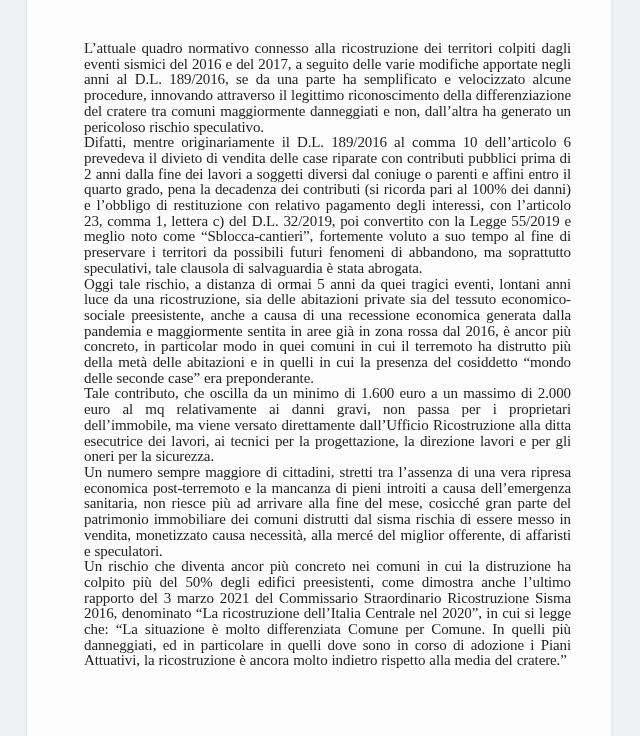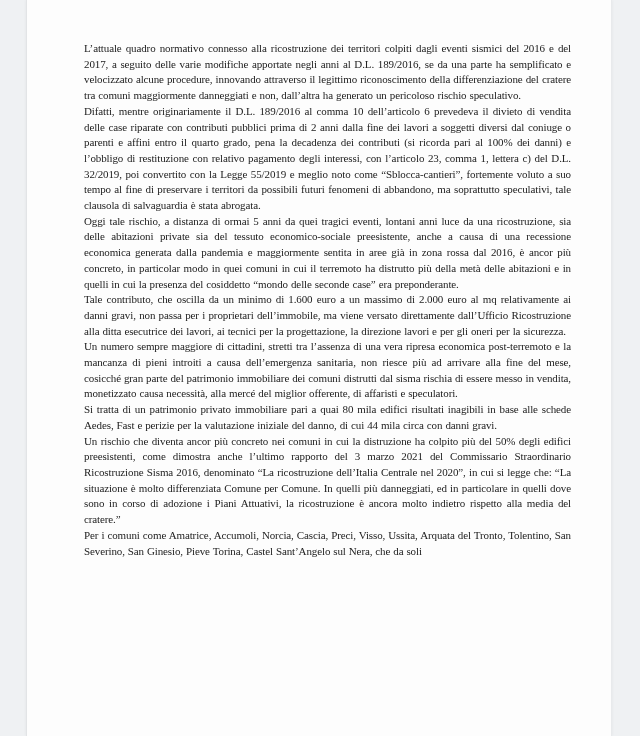--- a/index.html
+++ b/index.html
@@ -35,38 +35,36 @@
   .content {
     position: absolute;
     left: 57px;
     top: 41px;
     width: 487px;
   }
   .content p {
     margin: 0;
     padding: 0;
     text-align: justify;
-    font-size: 11px;
+    font-size: 15px;
     line-height: 15.7px;
     letter-spacing: -0.12px;
     color: #222222;
     word-spacing: 0.4px;
   }
   .content p .it {
   }
 </style>
 </head>
 <body>
 
 <div class="viewer">
   <div class="page">
     <div class="content">
         <p><span>L’attuale quadro normativo connesso alla ricostruzione dei territori colpiti dagli eventi sismici del 2016 e del 2017, a seguito delle varie modifiche apportate negli anni al D.L. 189/2016, se da una parte ha semplificato e velocizzato alcune procedure, innovando attraverso il legittimo riconoscimento della differenziazione del cratere tra comuni maggiormente danneggiati e non, dall’altra ha generato un pericoloso rischio speculativo.</span></p>
         <p><span>Difatti, mentre originariamente il D.L. 189/2016 al comma 10 dell’articolo 6 prevedeva il divieto di vendita delle case riparate con contributi pubblici prima di 2 anni dalla fine dei lavori a soggetti diversi dal coniuge o parenti e affini entro il quarto grado, pena la decadenza dei contributi (si ricorda pari al 100% dei danni) e l’obbligo di restituzione con relativo pagamento degli interessi, con l’articolo 23, comma 1, lettera c) del D.L. 32/2019, poi convertito con la Legge 55/2019 e meglio noto come “</span><span class="it">Sblocca-cantieri</span><span>”, fortemente voluto a suo tempo al fine di preservare i territori da possibili futuri fenomeni di abbandono, ma soprattutto speculativi, tale clausola di salvaguardia è stata abrogata.</span></p>
         <p><span>Oggi tale rischio, a distanza di ormai 5 anni da quei tragici eventi, lontani anni luce da una ricostruzione, sia delle abitazioni private sia del tessuto economico-sociale preesistente, anche a causa di una recessione economica generata dalla pandemia e maggiormente sentita in aree già in zona rossa dal 2016, è ancor più concreto, in particolar modo in quei comuni in cui il terremoto ha distrutto più della metà delle abitazioni e in quelli in cui la presenza del cosiddetto “mondo delle seconde case” era preponderante.</span></p>
         <p><span>Tale contributo, che oscilla da un minimo di 1.600 euro a un massimo di 2.000 euro al mq relativamente ai danni gravi, non passa per i proprietari dell’immobile, ma viene versato direttamente dall’Ufficio Ricostruzione alla ditta esecutrice dei lavori, ai tecnici per la progettazione, la direzione lavori e per gli oneri per la sicurezza.</span></p>
         <p><span>Un numero sempre maggiore di cittadini, stretti tra l’assenza di una vera ripresa economica post-terremoto e la mancanza di pieni introiti a causa dell’emergenza sanitaria, non riesce più ad arrivare alla fine del mese, cosicché gran parte del patrimonio immobiliare dei comuni distrutti dal sisma rischia di essere messo in vendita, monetizzato causa necessità, alla mercé del miglior offerente, di affaristi e speculatori.</span></p>
-        <p><span>Si tratta di un patrimonio privato immobiliare pari a quai 80 mila edifici risultati inagibili in base alle schede Aedes, Fast e perizie per la valutazione iniziale del danno, di cui 44 mila circa con danni gravi.</span></p>
         <p><span>Un rischio che diventa ancor più concreto nei comuni in cui la distruzione ha colpito più del 50% degli edifici preesistenti, come dimostra anche l’ultimo rapporto del 3 marzo 2021 del Commissario Straordinario Ricostruzione Sisma 2016, denominato “</span><span class="it">La ricostruzione dell’Italia Centrale nel 2020</span><span>”, in cui si legge che: “</span><span class="it">La situazione è molto differenziata Comune per Comune. In quelli più danneggiati, ed in particolare in quelli dove sono in corso di adozione i Piani Attuativi, la ricostruzione è ancora molto indietro rispetto alla media del cratere.</span><span>”</span></p>
-        <p><span>Per i comuni come Amatrice, Accumoli, Norcia, Cascia, Preci, Visso, Ussita, Arquata del Tronto, Tolentino, San Severino, San Ginesio, Pieve Torina, Castel Sant’Angelo sul Nera, che da soli</span></p>
       </div>
   </div>
 </div>
 
 </body></html>

